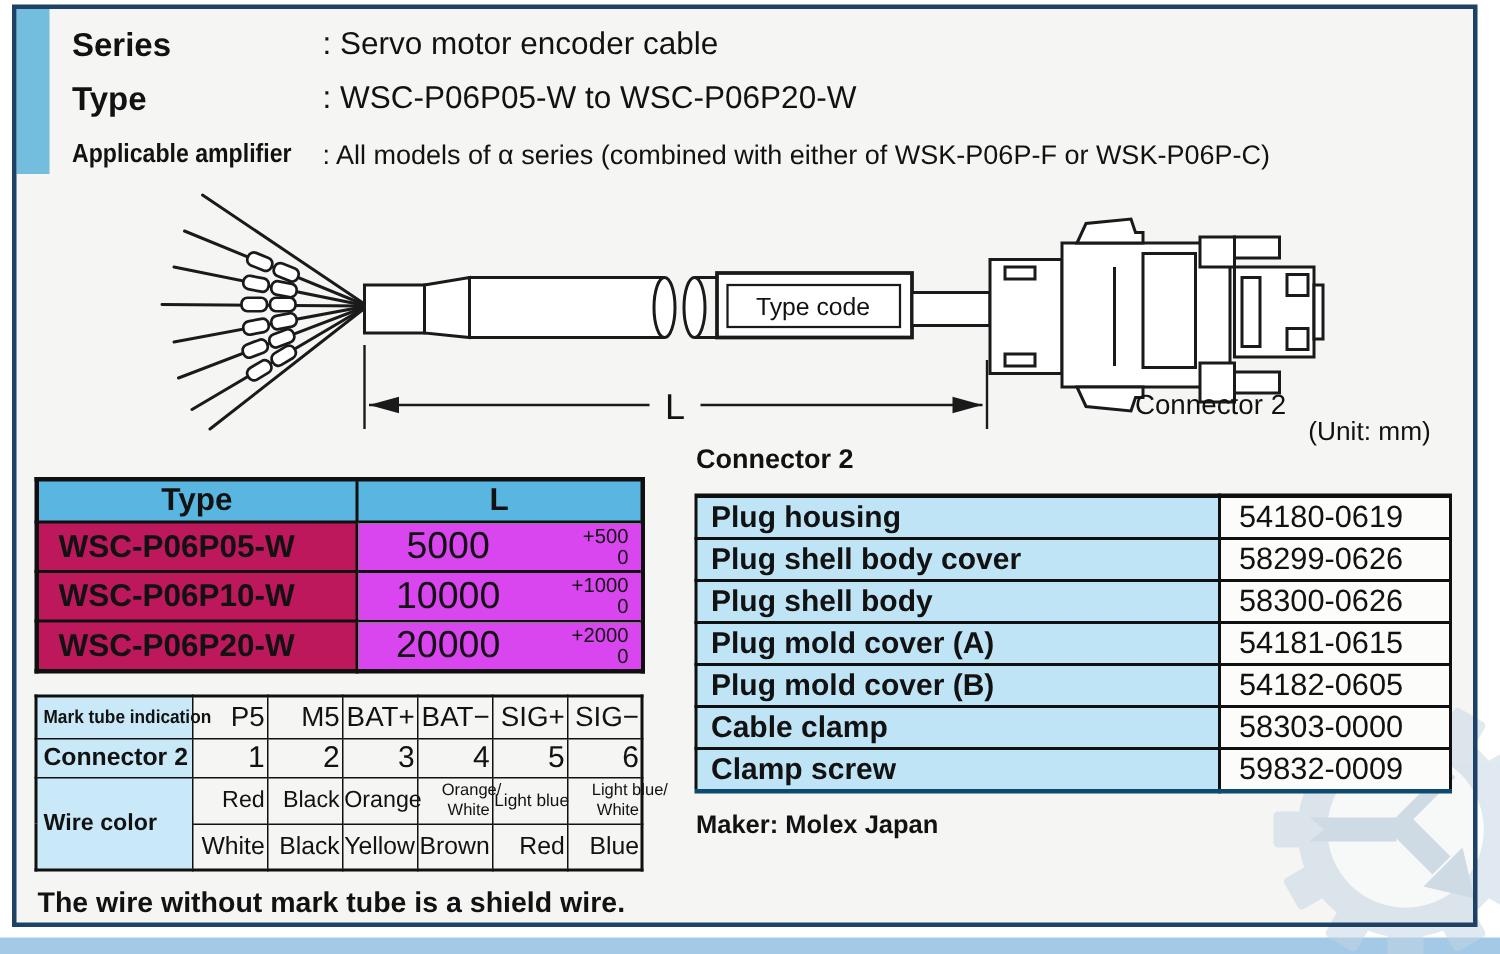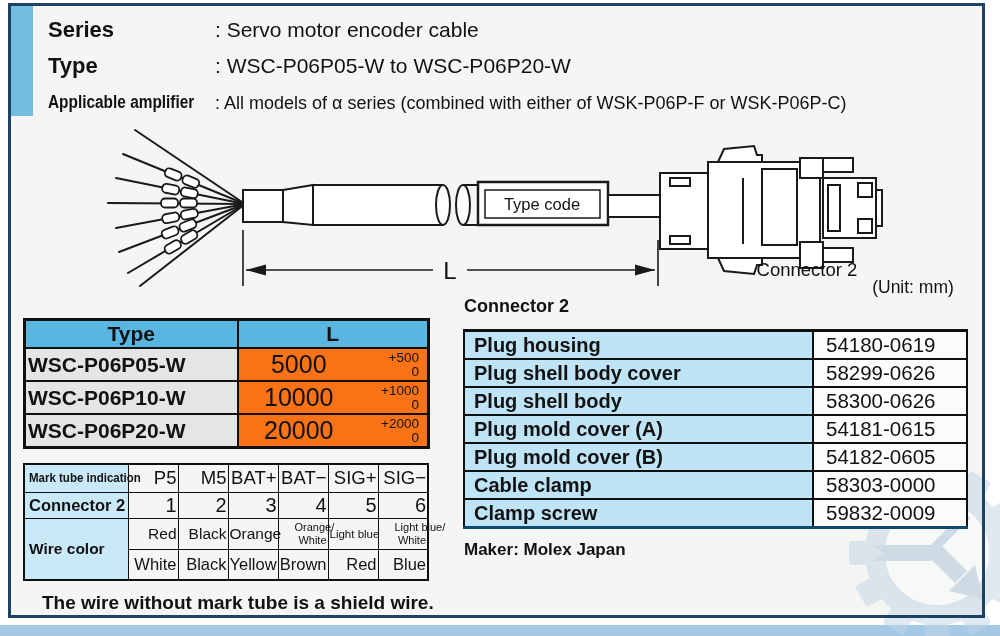--- a/index.html
+++ b/index.html
@@ -27,42 +27,42 @@
   .diagram{position:absolute;left:20px;top:122px;}
   .diagram text{font-family:"Liberation Sans",sans-serif;fill:#121212;}
 
   
   table{border-collapse:collapse;table-layout:fixed;}
   td,th{box-sizing:border-box;overflow:visible;}
 
   .type-table{position:absolute;left:23px;top:318px;width:404px;border:3px solid #101010;}
   .type-table th,.type-table td{border:2px solid #101010;}
   .type-table th{background:#58b6e1;font-size:21px;font-weight:bold;height:28px;text-align:center;}
-  .type-table td.tname{background:#e5e5e5;font-weight:bold;font-size:21px;padding-left:2px;height:29px;}
-  .type-table td.lcell{background:#f97316;position:relative;text-align:center;height:29px;margin-top:40px;}
+  .type-table td.tname{background:#be185d;font-weight:bold;font-size:21px;padding-left:13px;height:29px;}
+  .type-table td.lcell{background:#d946ef;position:relative;text-align:center;height:29px;margin-top:40px;}
   .lnum{font-size:25px;display:inline-block;padding-right:68px;}
   .tol{position:absolute;right:8px;top:50%;transform:translateY(-50%);
        font-size:13.5px;line-height:1.05;text-align:right;}
   .tol span{display:block;white-space:nowrap;}
 
   .mark-table{position:absolute;left:23px;top:463px;width:404px;border:2.5px solid #101010;}
   .mark-table td{border:1.8px solid #101010;text-align:right;}
   .mark-table td.mlabel{background:#c9e8f8;text-align:left;padding-left:4px;font-weight:bold;}
   .ml1{font-size:12.5px;white-space:nowrap;transform:scaleX(0.92);transform-origin:left center;}
   .ml2{font-size:16.5px;white-space:nowrap;}
   .ml3{font-size:21px;line-height:1.06;padding-left:6px;}
   .mrow1 td{height:28px;font-size:18.5px;}
   .mrow2 td{height:26px;font-size:20px;}
   .mrow3 td{height:31px;font-size:15.5px;}
   .mrow4 td{height:31px;font-size:16.5px;}
   .c-small{font-size:11px !important;line-height:1.12;padding-left:16px;}
   .c-small span{display:block;white-space:nowrap;}
   .c-lb{font-size:11.5px !important;white-space:nowrap;}
 
-  .footer-note{position:absolute;left:42px;top:592px;font-size:19px;font-weight:bold;white-space:nowrap;}
+  .footer-note{position:absolute;left:25px;top:592px;font-size:19px;font-weight:bold;white-space:nowrap;}
 
   .parts-title{position:absolute;left:464px;top:296px;font-size:18px;font-weight:bold;}
   .parts-table{position:absolute;left:463px;top:329px;width:503px;
                border-top:3px solid #101010;border-bottom:3px solid #0c4a6e;padding-left:42px;}
   .parts-table td{border:2px solid #101010;height:28px;}
   .parts-table td.pname{background:#bfe4f6;font-weight:bold;font-size:20px;padding-left:9px;}
   .parts-table td.pnum{background:#fcfcfb;font-size:20.5px;padding-left:12px;}
   .maker{position:absolute;left:464px;top:540px;font-size:17px;font-weight:bold;}
 </style>
 </head>

